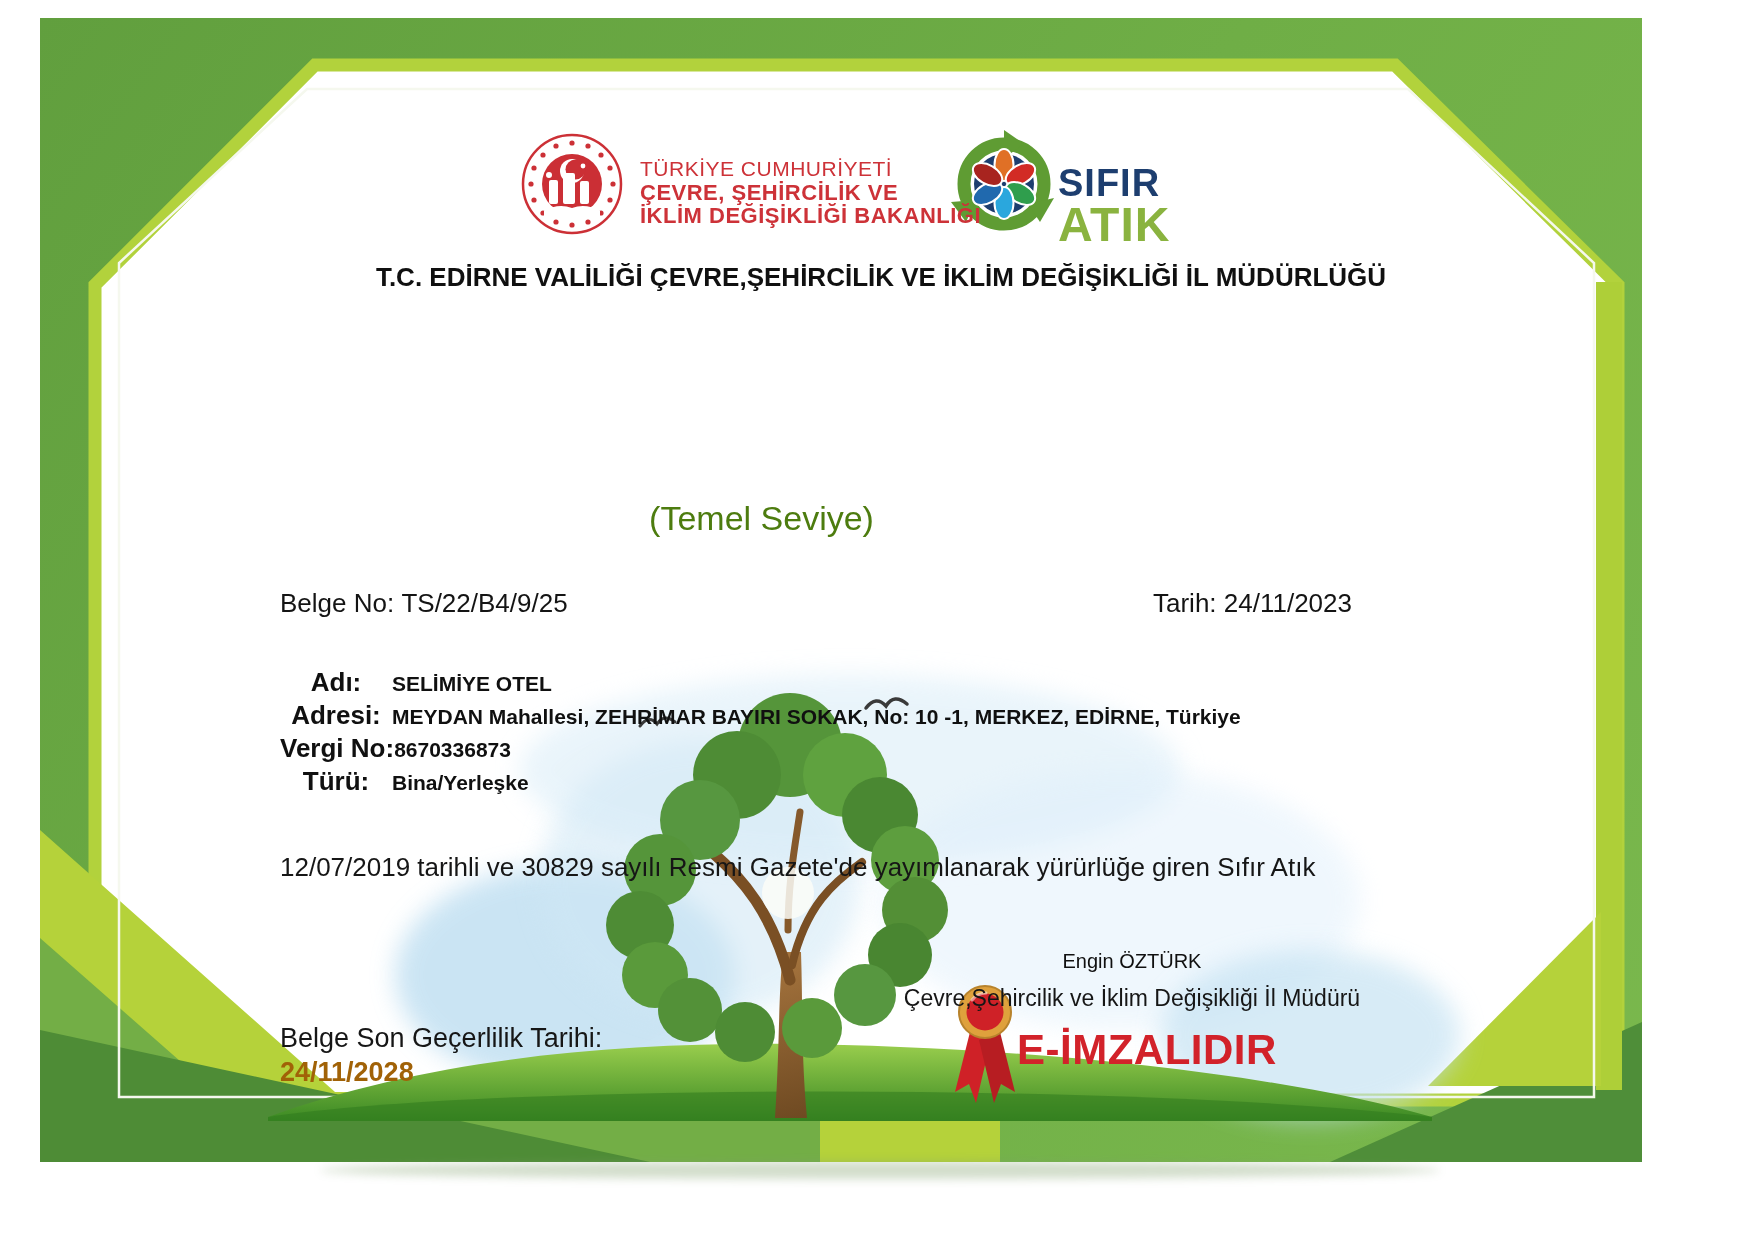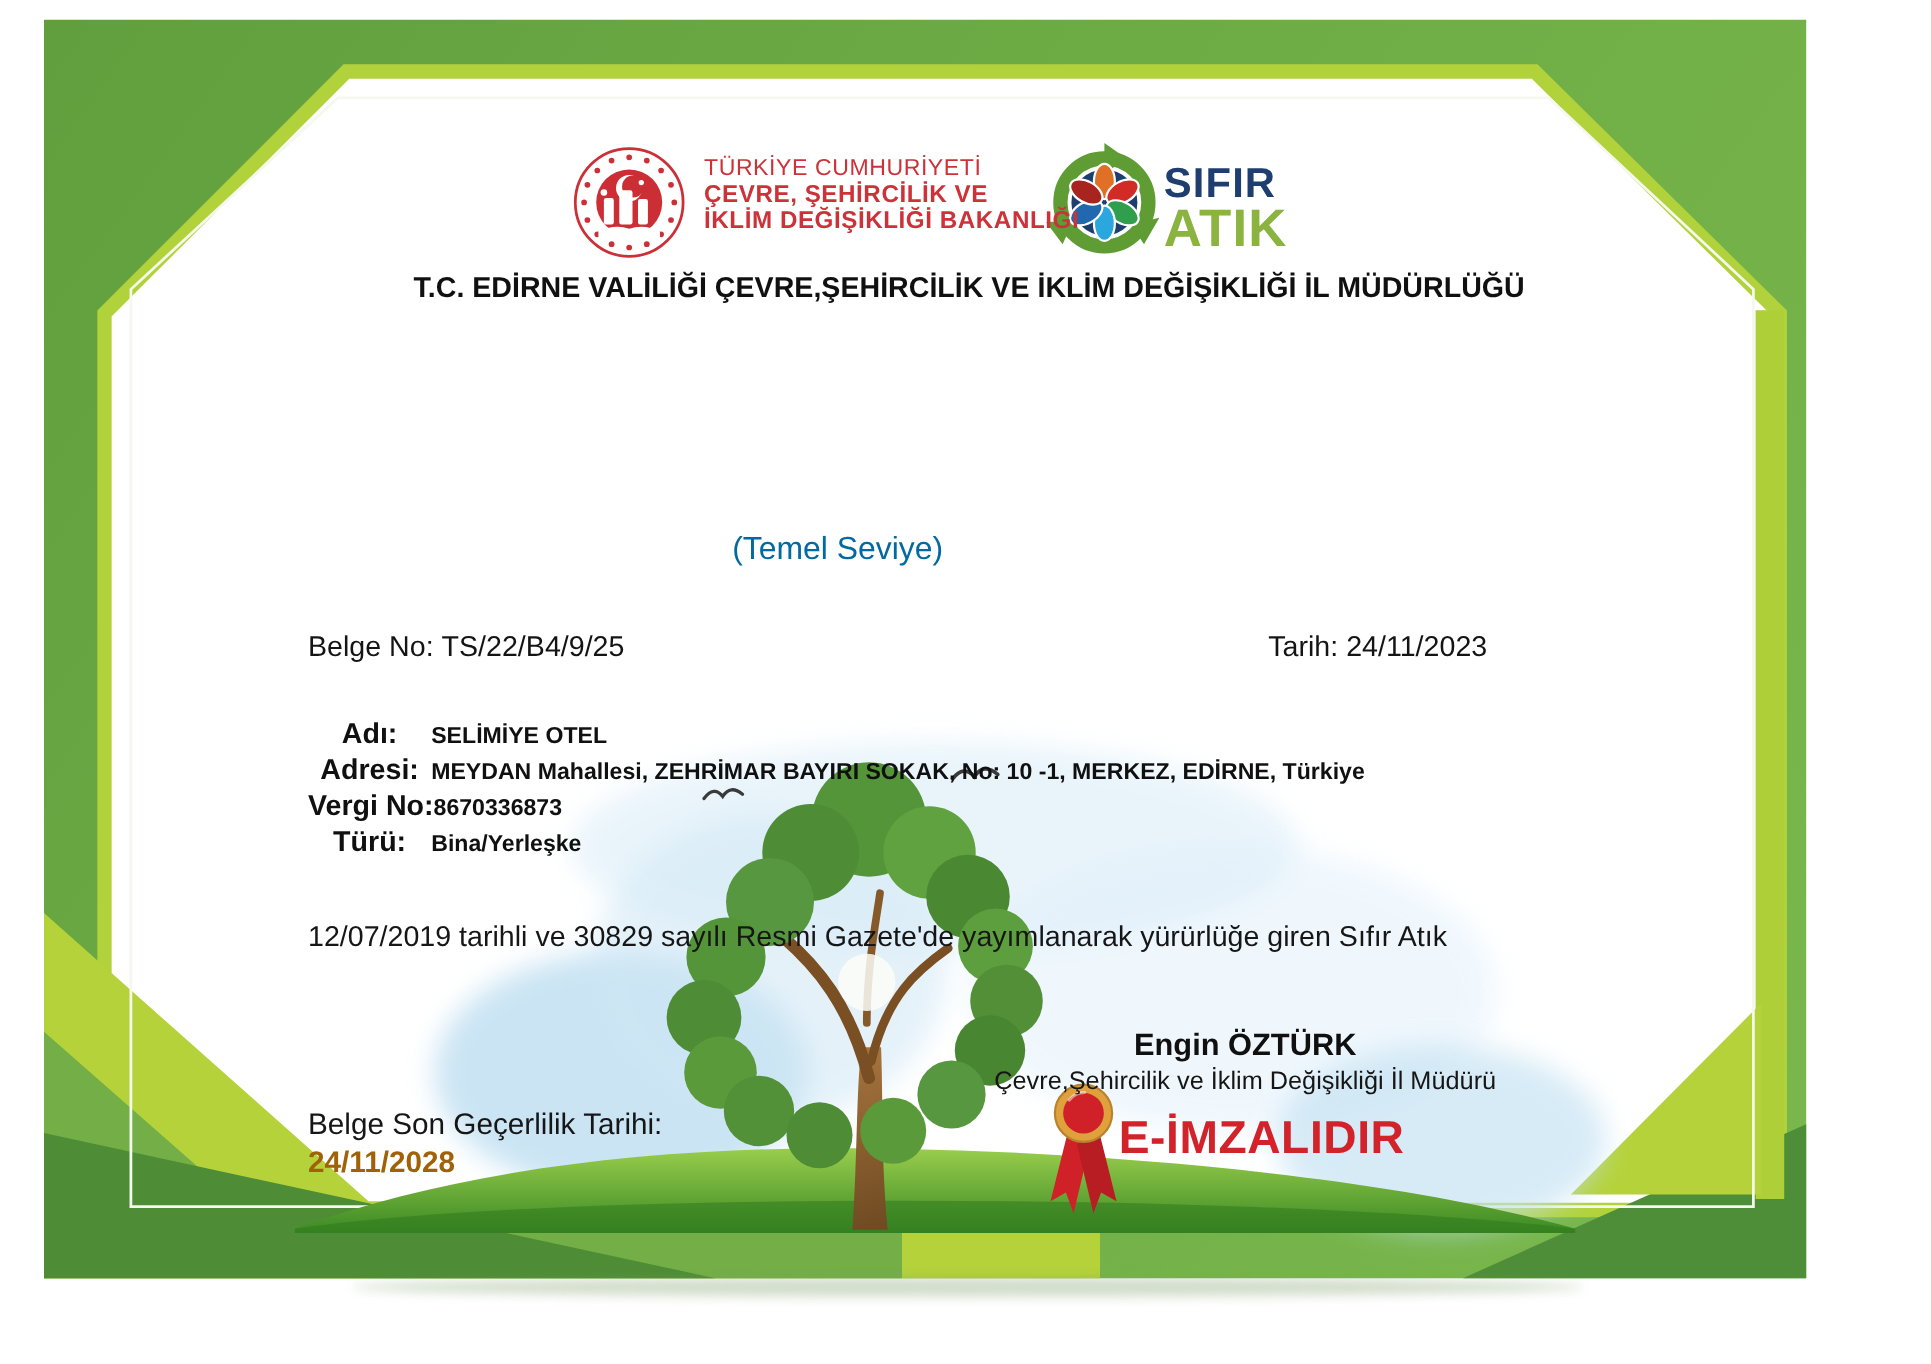--- a/index.html
+++ b/index.html
@@ -1,35 +1,35 @@
 <!DOCTYPE html>
 <html><head>
 <meta charset="utf-8">
 <style>
   html,body{margin:0;padding:0;background:#ffffff;}
   #stage{position:relative;width:1755px;height:1240px;background:#ffffff;overflow:hidden;
          font-family:"Liberation Sans",sans-serif;color:#1a1a1a;}
   #stage svg.frame{position:absolute;left:0;top:0;}
-  .abs{position:absolute;white-space:nowrap;}
+  .abs{position:absolute;white-space:nowrap;margin-top:16px;}
   .center{text-align:center;padding-left:40px;}
   .min-l1{left:640px;top:141px;font-size:21px;color:#cd3238;letter-spacing:.5px;}
   .min-l2{left:640px;top:164px;font-size:22px;font-weight:bold;color:#cd3238;letter-spacing:.5px;}
   .min-l3{left:640px;top:187px;font-size:22px;font-weight:bold;color:#cd3238;letter-spacing:.5px;}
   .sifir-t1{left:1058px;top:146px;font-size:38px;font-weight:bold;color:#1d3e6f;letter-spacing:1px;}
   .sifir-t2{left:1058px;top:181px;font-size:48px;font-weight:bold;color:#8ab33f;letter-spacing:1px;}
   .office{left:40px;width:1602px;top:246px;font-size:26px;font-weight:bold;color:#101010;}
   .bigtitle{left:40px;width:1602px;top:310px;font-size:96px;font-weight:bold;color:#a7c751;letter-spacing:-1px;}
-  .temel{left:40px;width:1363px;top:483px;font-size:29px;color:#0369a1;}
+  .temel{left:40px;width:1363px;top:483px;font-size:34px;color:#4d7c0f;}
   .docno{left:280px;top:572px;font-size:26px;color:#141414;}
   .tarih{left:950px;width:402px;top:572px;font-size:26px;color:#141414;text-align:right;}
   .frow{left:280px;font-size:26px;font-weight:bold;color:#101010;}
   .frow .lab{display:inline-block;min-width:112px;text-align:center;}
   .frow .val{font-size:21px;font-weight:bold;}
   .para{left:280px;font-size:26px;color:#161616;}
-  .signer{left:892px;width:400px;top:934px;font-size:28px;font-weight:bold;color:#101010;}
+  .signer{left:892px;width:400px;top:934px;font-size:20px;font-weight:normal;color:#101010;}
   .signert{left:792px;width:600px;top:969px;font-size:23px;color:#161616;}
   .esign{left:1017px;top:1010px;font-size:42px;font-weight:bold;color:#d2222a;letter-spacing:.5px;}
   .validl{left:280px;top:1007px;font-size:27px;color:#161616;}
   .validd{left:280px;top:1041px;font-size:27px;font-weight:bold;color:#a16207;}
 </style>
 </head>
 <body>
 
 <div id="stage">
 

